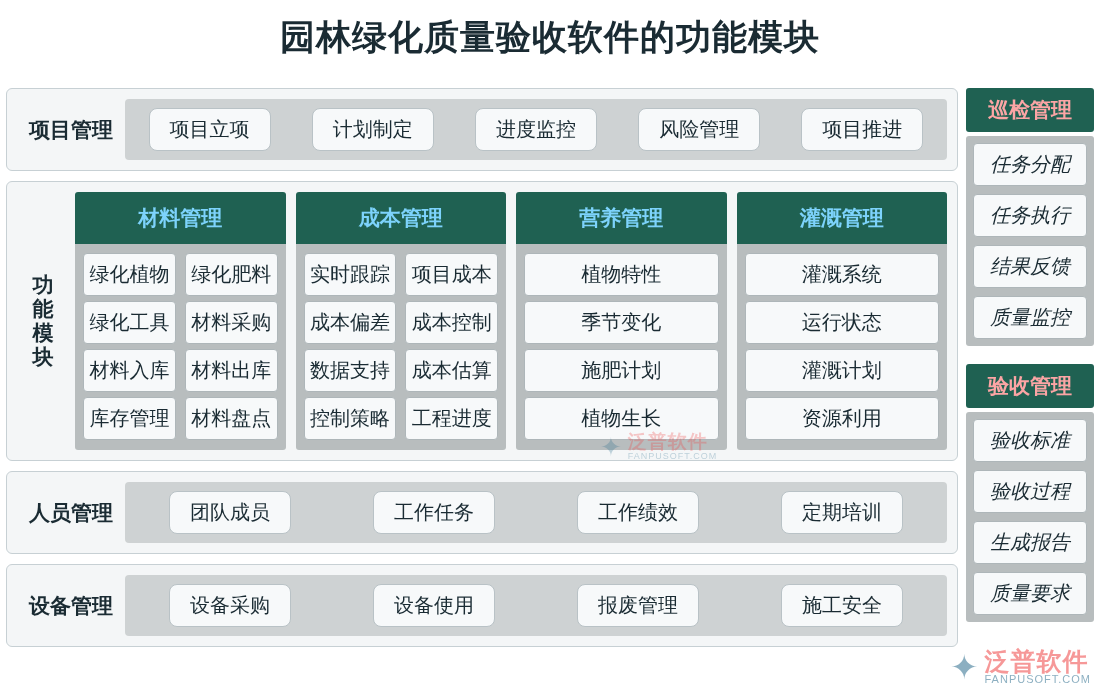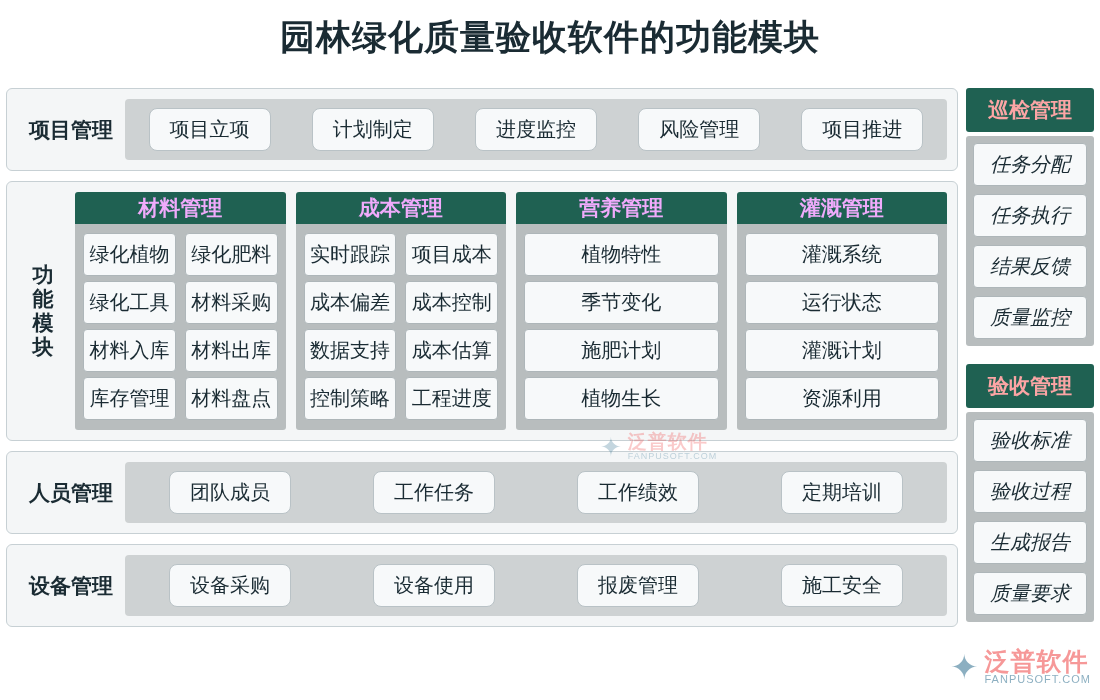--- a/index.html
+++ b/index.html
@@ -113,25 +113,25 @@
     gap: 10px;
     padding-left: 6px;
   }
   .col {
     flex: 1 1 0;
     display: flex;
     flex-direction: column;
   }
   .col-header {
     background: #1f6152;
-    color: #f0abfc;
+    color: #7dd3fc;
     font-size: 21px;
     font-weight: bold;
     text-align: center;
-    padding: 2px 4px;
+    padding: 12px 4px;
     border-radius: 3px 3px 0 0;
   }
   .col-body {
     background: #b8bdbe;
     border-radius: 0 0 3px 3px;
     padding: 9px 8px 10px 8px;
     flex: 1 1 auto;
     display: flex;
     flex-direction: column;
     gap: 5px;

